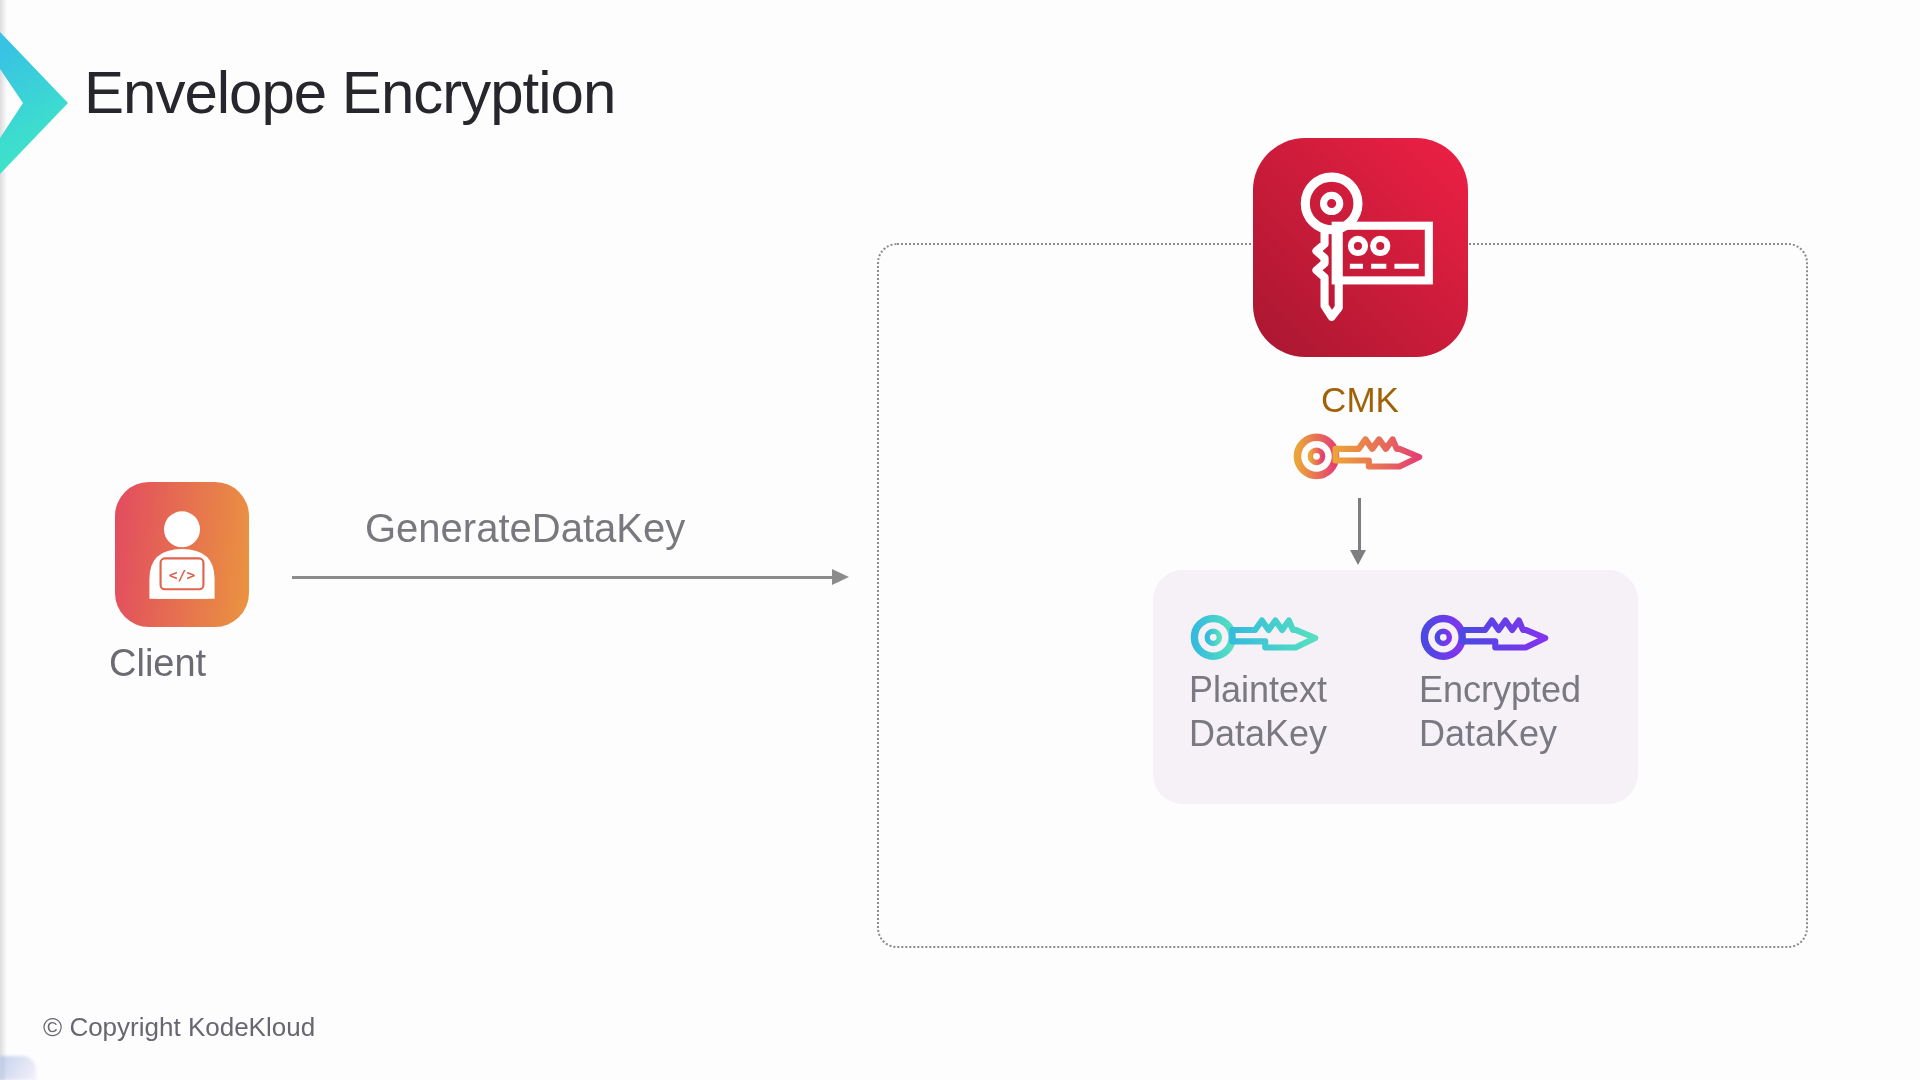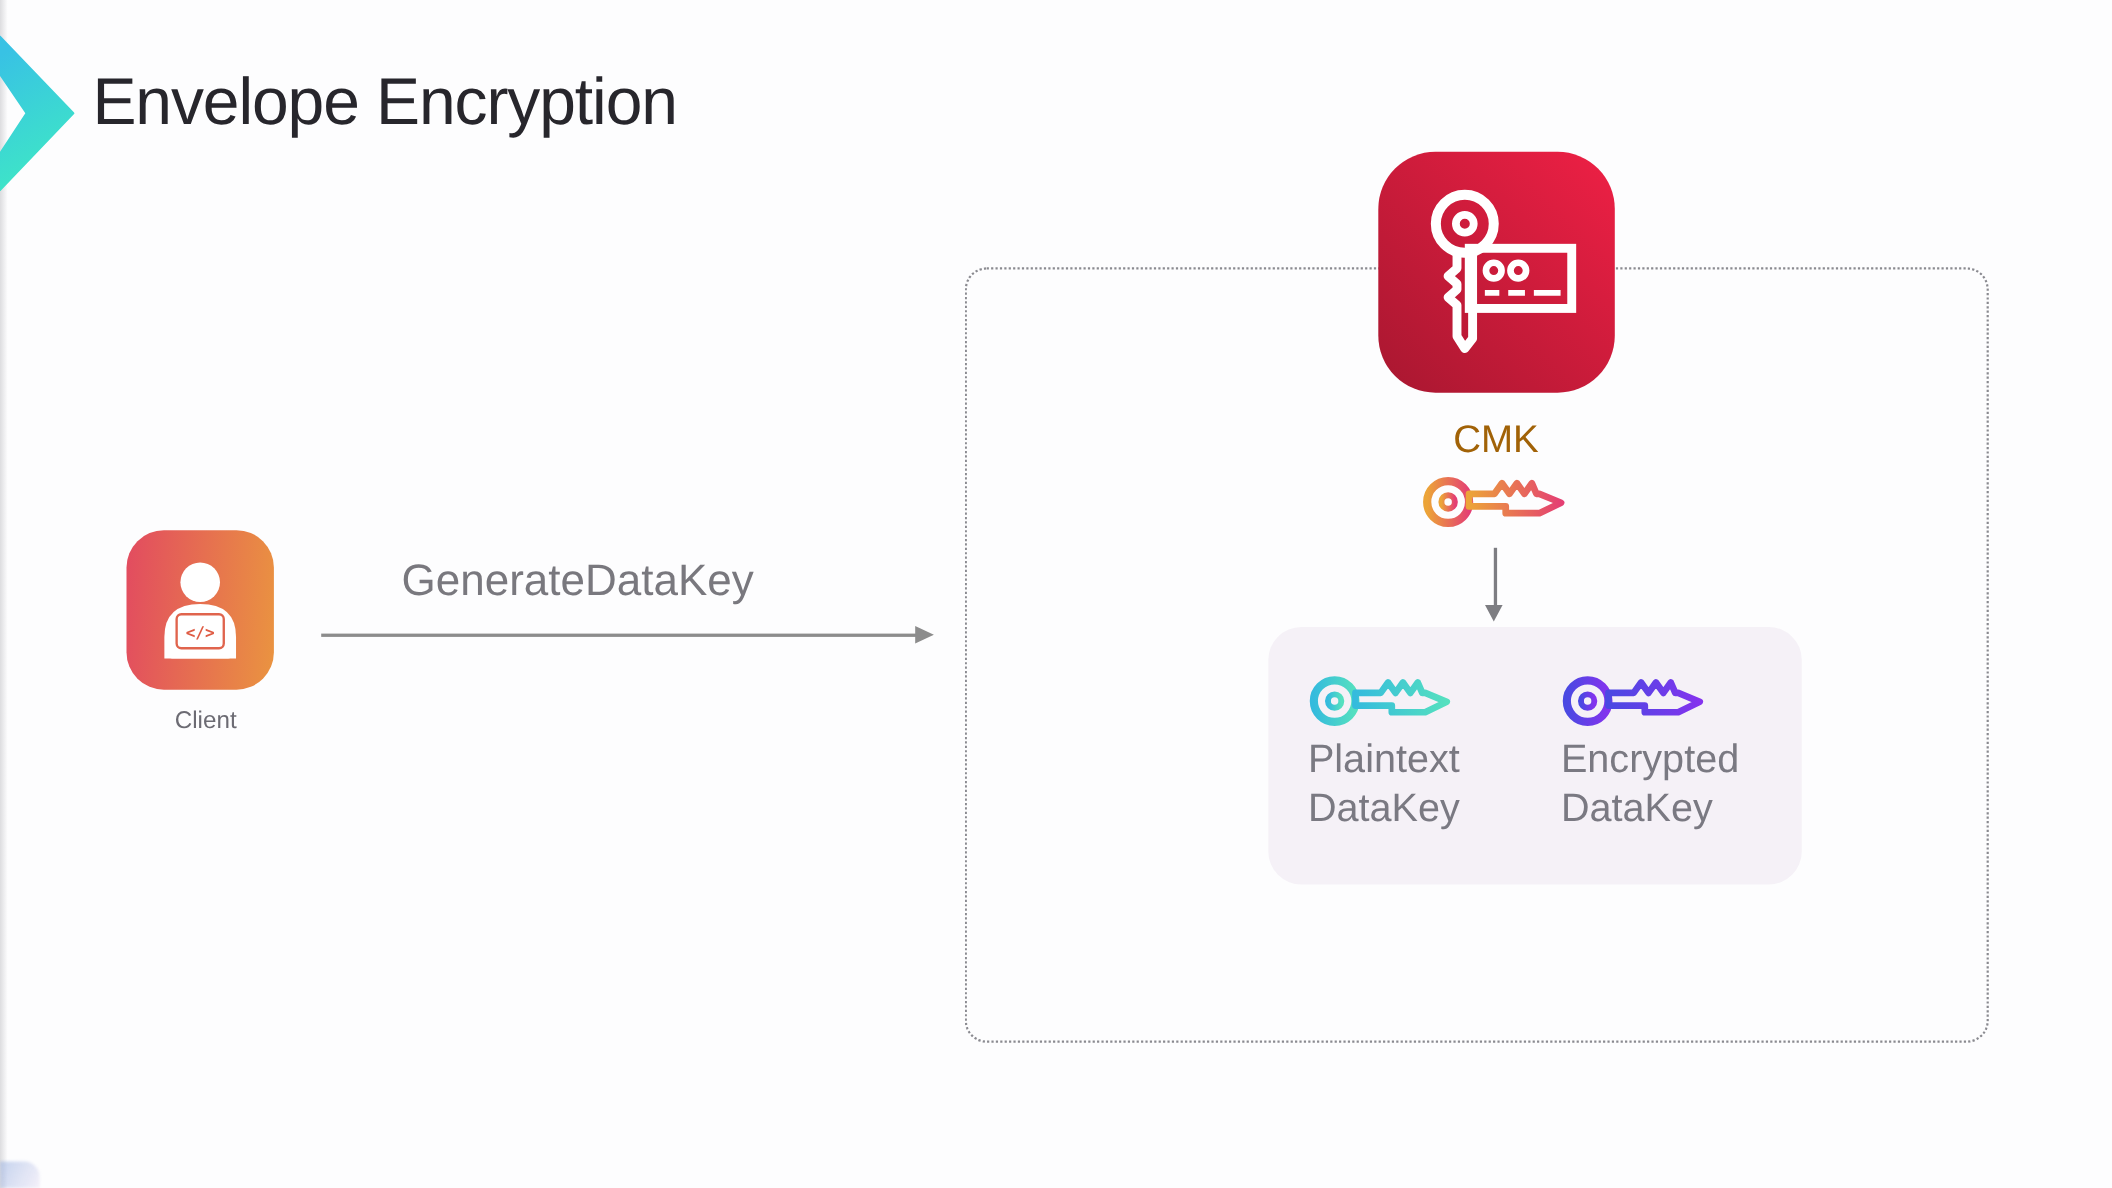--- a/index.html
+++ b/index.html
@@ -21,22 +21,22 @@
   .chevron{left:0;top:32px;width:68px;height:142px;
     background:linear-gradient(150deg,#38c2e4 10%,#3fe9c4 90%);
     clip-path:polygon(0 0, 68px 71px, 0 142px, 0 106px, 23px 71px, 0 37px);}
   .page-title{left:84px;top:58px;font-size:60px;font-weight:500;
     letter-spacing:-1px;color:#27262c;text-align:center;}
 
   
   .client-tile{left:115px;top:482px;width:134px;height:145px;border-radius:34px;
     background:linear-gradient(95deg,#e24b60 0%,#ea9440 100%);
     display:flex;align-items:center;justify-content:center;}
-  .client-label{left:120px;top:642px;width:134px;text-align:center;
-    font-size:22px;color:#6c6b73;}
+  .client-label{left:109px;top:642px;width:134px;text-align:left;
+    font-size:38px;color:#6c6b73;}
 
   
   .req-label{left:365px;top:506px;width:400px;text-align:left;
     font-size:40px;color:#79787e;}
   .req-line{left:292px;top:576px;width:542px;height:3px;background:#8c8c8c;}
   .req-head{left:832px;top:569px;width:0;height:0;
     border-left:17px solid #8c8c8c;border-top:8.5px solid transparent;border-bottom:8.5px solid transparent;}
 
   
   .kms-box{left:877px;top:243px;width:927px;height:701px;
@@ -160,14 +160,15 @@
 
   <div class="abs key-caption plain-caption">
     <div>Plaintext</div>
     <div>DataKey</div>
   </div>
   <div class="abs key-caption enc-caption">
     <div>Encrypted</div>
     <div>DataKey</div>
   </div>
 
+  <div class="abs copyright">© Copyright KodeKloud</div>
 
 </div>
 
 </body></html>

